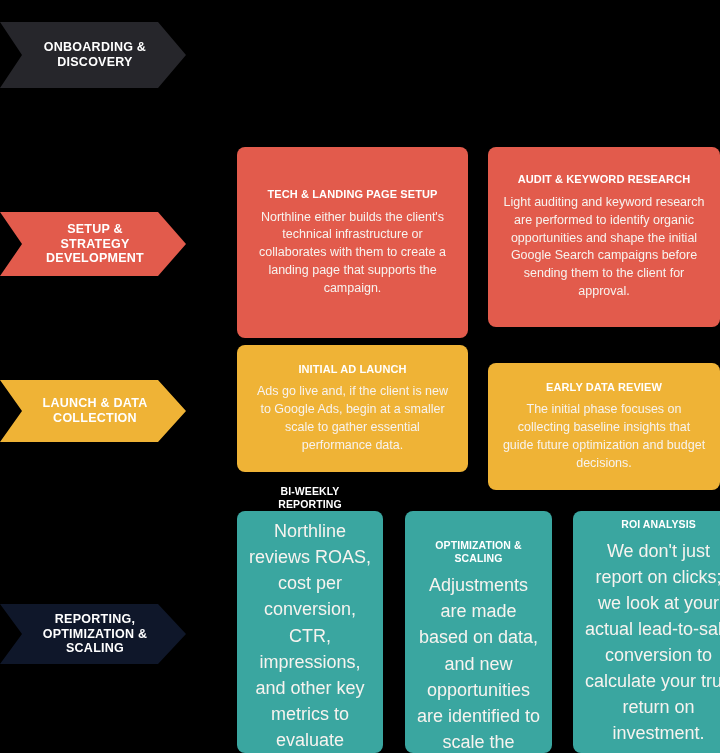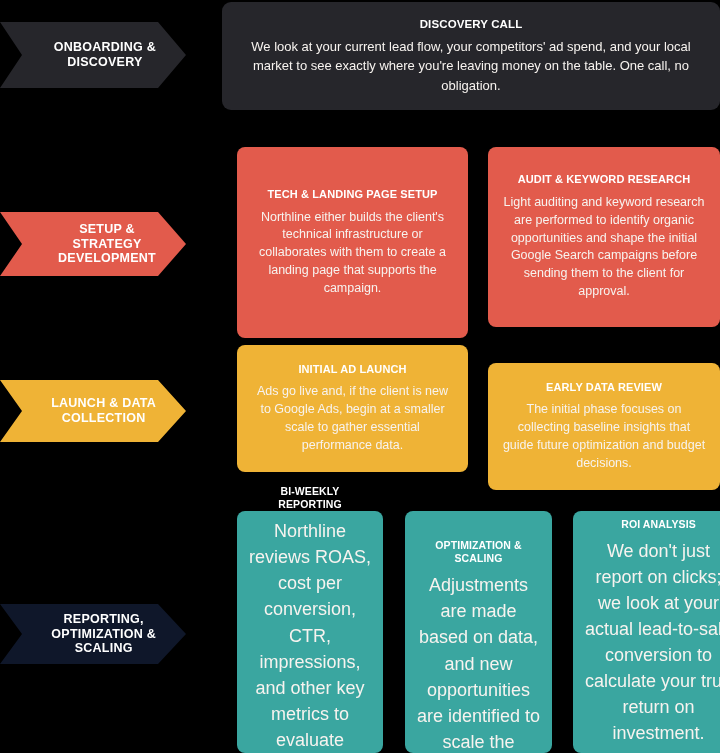--- a/index.html
+++ b/index.html
@@ -21,21 +21,21 @@
     width: 720px;
     height: 753px;
   }
 
   
   .phase-banner {
     position: absolute;
     left: 0;
     display: flex;
     align-items: center;
-    justify-content: flex-end;
+    justify-content: center;
     box-sizing: border-box;
     padding: 4px 30px 4px 34px;
     clip-path: polygon(0 0, 158px 0, 186px 50%, 158px 100%, 0 100%, 22px 50%);
   }
   .phase-banner .phase-label {
     color: #ffffff;
     font-size: 12.5px;
     font-weight: 700;
     line-height: 1.18;
     letter-spacing: 0.02em;
@@ -115,24 +115,20 @@
 </head>
 <body>
 
 <div id="stage">
 
   <div class="phase-banner" id="banner-onboarding">
     <span class="phase-label">ONBOARDING &amp;
 DISCOVERY</span>
   </div>
 
-  <div class="card" id="card-discovery">
-    <div class="card-title">DISCOVERY CALL</div>
-    <div class="card-body">We look at your current lead flow, your competitors' ad spend, and your local market to see exactly where you're leaving money on the table. One call, no obligation.</div>
-  </div>
 
   <div class="phase-banner" id="banner-setup">
     <span class="phase-label">SETUP &amp;
 STRATEGY
 DEVELOPMENT</span>
   </div>
 
   <div class="card card-red" id="card-tech">
     <div class="card-title">TECH &amp; LANDING PAGE SETUP</div>
     <div class="card-body">Northline either builds the client's technical infrastructure or collaborates with them to create a landing page that supports the campaign.</div>

